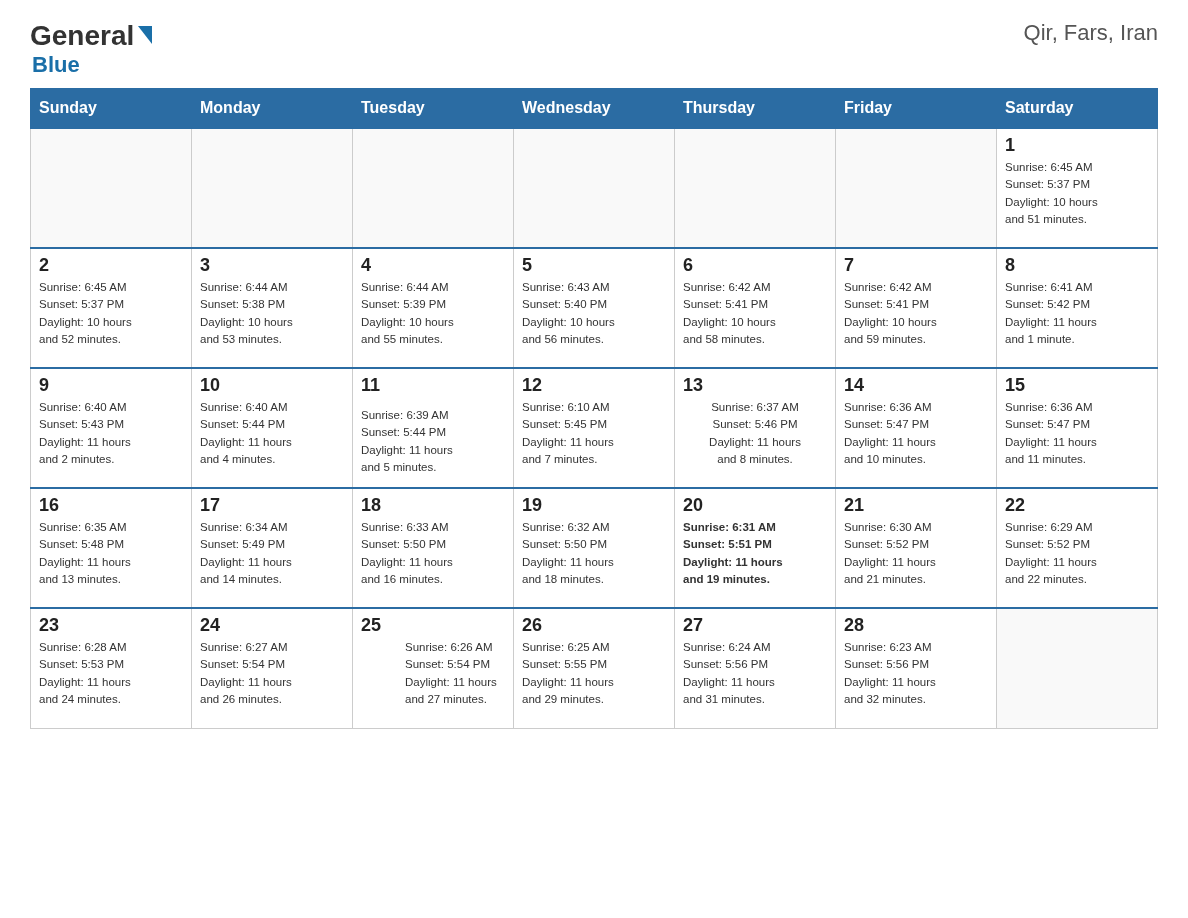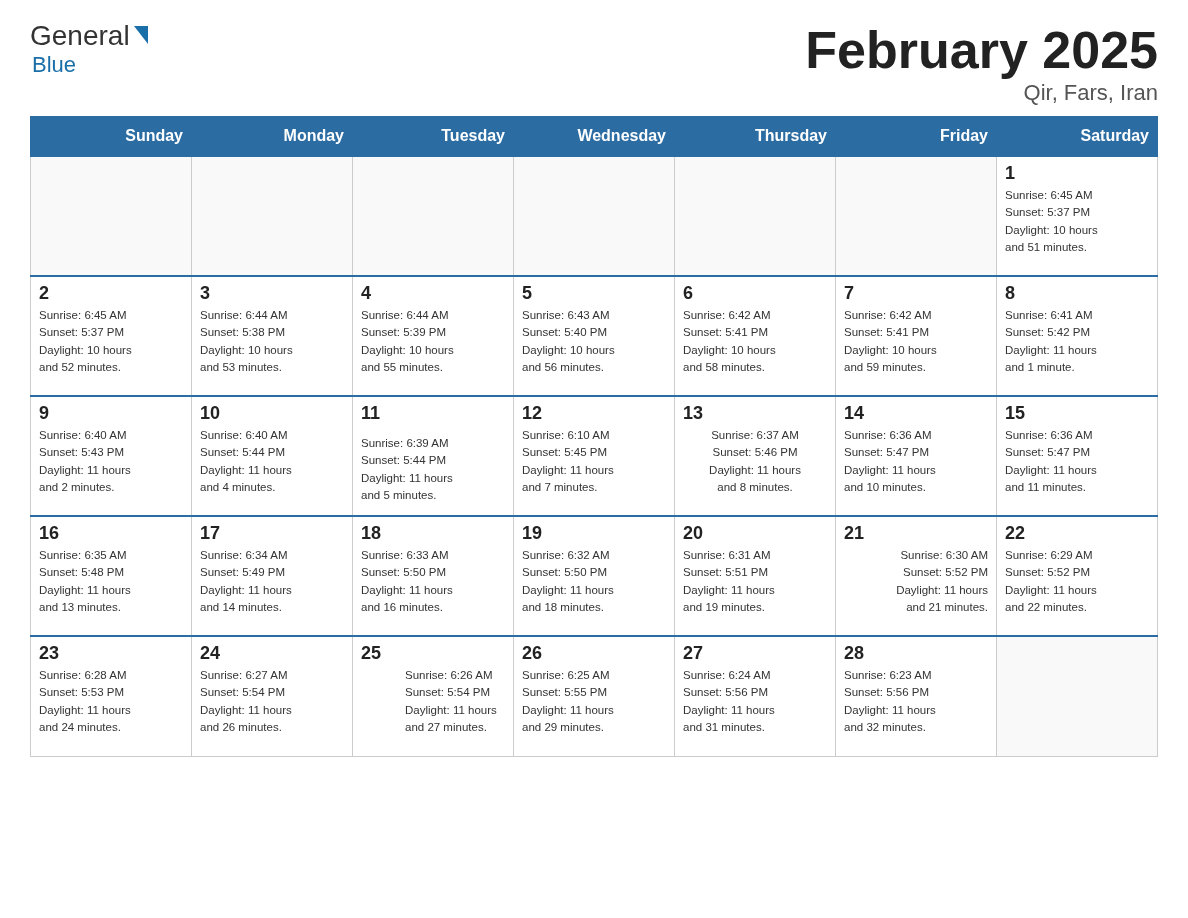--- a/index.html
+++ b/index.html
@@ -20,35 +20,35 @@
       display: flex;
       flex-direction: column;
       align-items: flex-start;
     }
     .logo-top {
       display: flex;
       align-items: center;
     }
     .logo-general {
       font-size: 28px;
-      font-weight: normal;
+      font-weight: bold;
       color: #333;
     }
     .logo-arrow {
       width: 0;
       height: 0;
       border-left: 14px solid transparent;
       border-right: 0px solid transparent;
       border-top: 18px solid #1a6fa8;
       margin-left: 4px;
       margin-bottom: 2px;
     }
     .logo-bottom {
       font-size: 22px;
-      font-weight: normal;
+      font-weight: bold;
       color: #1a6fa8;
       margin-left: 2px;
     }
     .title-section {
       text-align: right;
     }
     .month-title {
       font-size: 52px;
       font-weight: bold;
       color: #222;
@@ -61,21 +61,21 @@
       width: 100%;
       border-collapse: collapse;
       margin-top: 10px;
     }
     .calendar thead tr th {
       background-color: #2b6ca3;
       color: #fff;
       font-size: 16px;
       font-weight: bold;
       padding: 10px 8px;
-      text-align: right;
+      text-align: left;
       border: 1px solid #2b6ca3;
     }
     .calendar tbody tr td {
       vertical-align: top;
       border: 1px solid #ccc;
       padding: 6px 8px;
       width: 14.28%;
       min-height: 110px;
       height: 120px;
     }
@@ -104,21 +104,20 @@
   <div class="logo">
     <div class="logo-top">
       <span class="logo-general">General</span>
       <div class="logo-arrow"></div>
     </div>
     <div style="display:flex; align-items:center;">
       <span class="logo-bottom">Blue</span>
     </div>
   </div>
   <div class="title-section">
-    <div class="month-title">February 2025</div>
     <div class="location">Qir, Fars, Iran</div>
   </div>
 </div>
 
 <table class="calendar">
   <thead>
     <tr>
       <th>Sunday</th>
       <th>Monday</th>
       <th>Tuesday</th>
@@ -270,28 +269,28 @@
         </td>
         <td>
           <div class="day-number">19</div>
           <div class="day-info" style="white-space: pre-line;">Sunrise: 6:32 AM
 Sunset: 5:50 PM
 Daylight: 11 hours
 and 18 minutes.</div>
         </td>
         <td>
           <div class="day-number">20</div>
-          <div class="day-info" style="white-space: pre-line;">Sunrise: 6:31 AM
+          <div class="day-info" style="white-space: pre-line; font-weight: bold;">Sunrise: 6:31 AM
 Sunset: 5:51 PM
 Daylight: 11 hours
 and 19 minutes.</div>
         </td>
         <td>
           <div class="day-number">21</div>
-          <div class="day-info" style="white-space: pre-line; text-align: right;">Sunrise: 6:30 AM
+          <div class="day-info" style="white-space: pre-line;">Sunrise: 6:30 AM
 Sunset: 5:52 PM
 Daylight: 11 hours
 and 21 minutes.</div>
         </td>
         <td>
           <div class="day-number">22</div>
           <div class="day-info" style="white-space: pre-line;">Sunrise: 6:29 AM
 Sunset: 5:52 PM
 Daylight: 11 hours
 and 22 minutes.</div>

